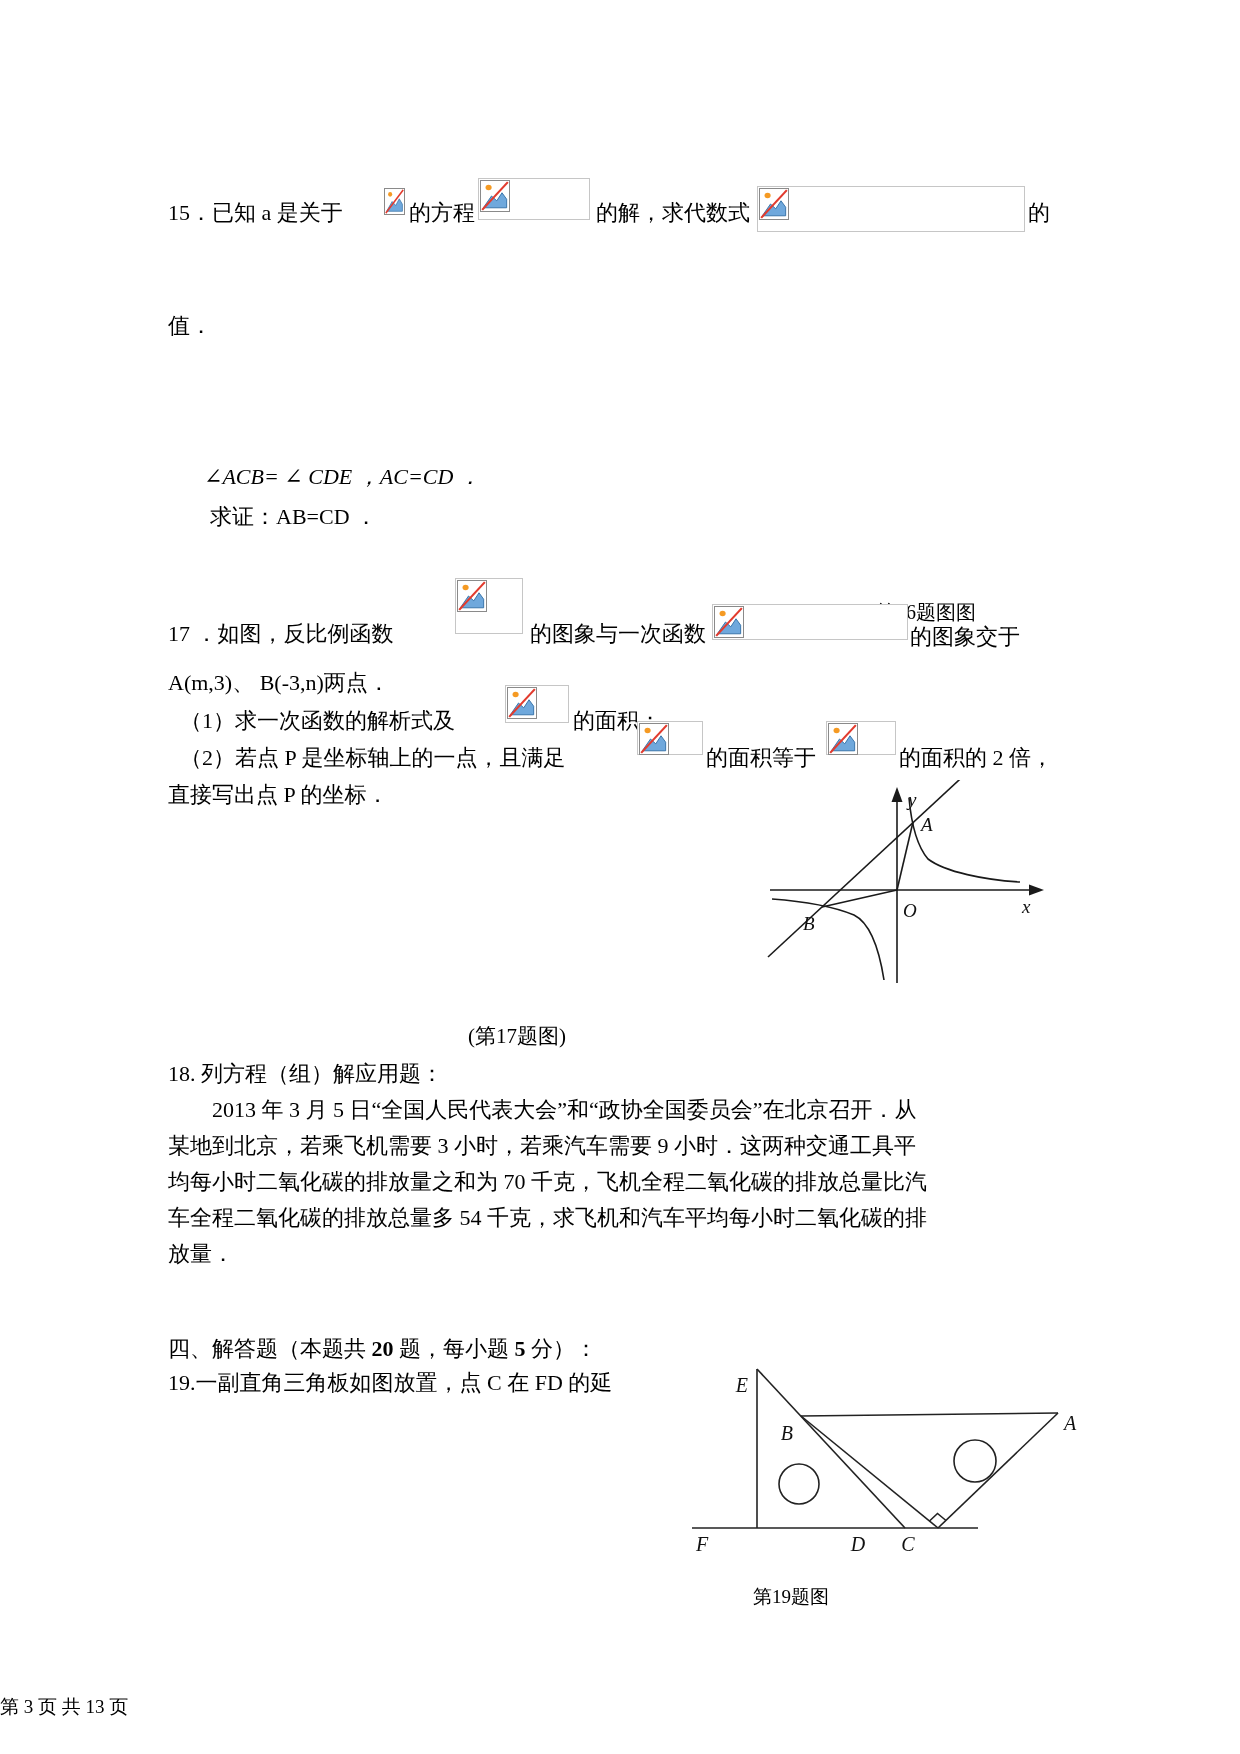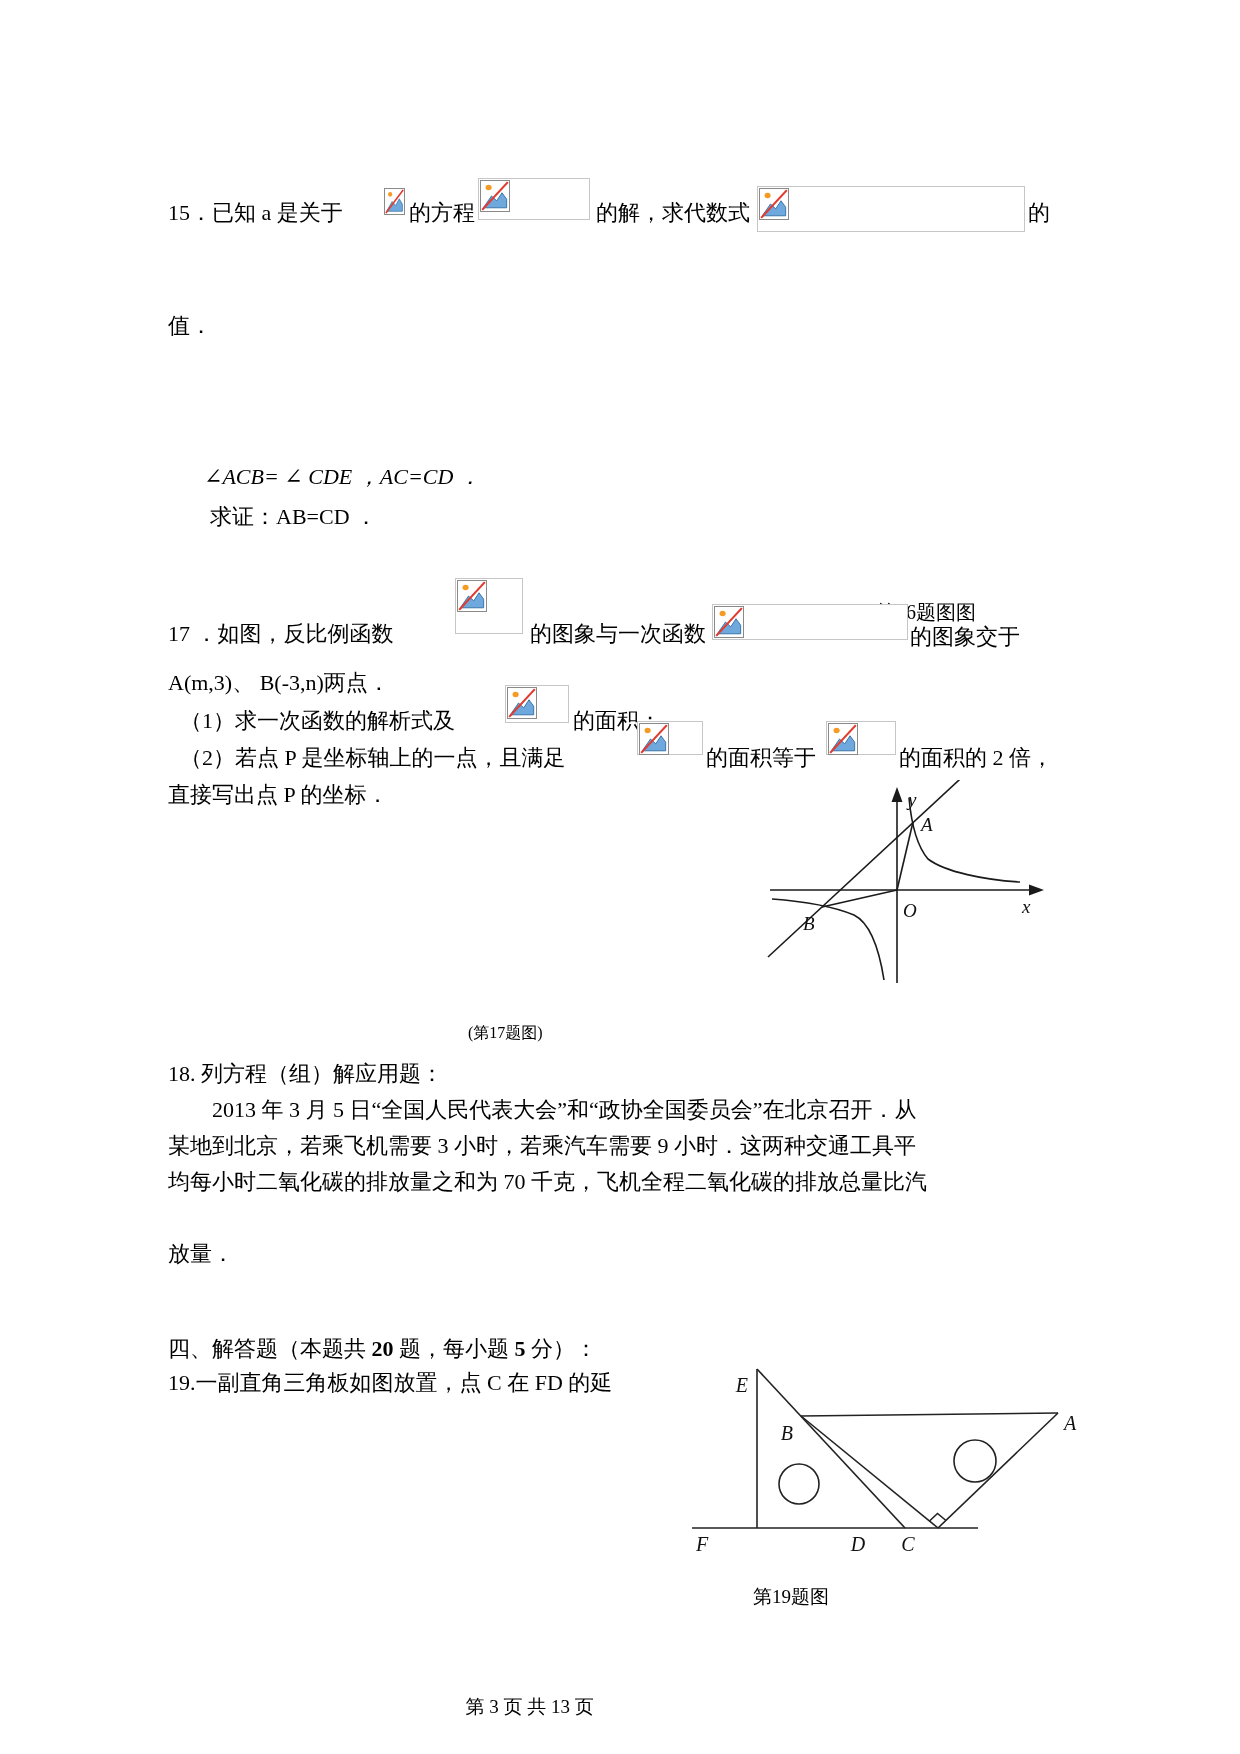--- a/index.html
+++ b/index.html
@@ -1,20 +1,20 @@
 <!DOCTYPE html>
 <html><head>
 <meta charset="utf-8">
 <style>
   html,body{margin:0;padding:0;background:#fff;}
   #page{position:relative;width:1240px;height:1754px;background:#ffffff;overflow:hidden;
         font-family:"Liberation Serif","DejaVu Serif",serif;color:#000;font-size:22px;}
   .line{position:absolute;white-space:nowrap;line-height:1.25;margin-top:17px;}
   .small{font-size:20px;}
-  .cap{font-size:16px;}
+  .cap{font-size:21px;}
   
   .pbox{position:absolute;background:#fff;border:1px solid #c6c6c6;box-sizing:border-box;}
   .bimg{display:block;width:30px;height:32px;border:1px solid #8a8a8a;background:#fff;box-sizing:border-box;}
   .bimg svg{display:block;width:100%;height:100%;}
   .bimg.tiny{width:21px;height:27px;}
   .pbox .bimg{position:absolute;left:1px;top:1px;}
   .figsvg{position:absolute;}
   .ital{font-style:italic;text-align:right;}
 </style>
 </head>
@@ -145,20 +145,21 @@
       <text x="803" y="930">B</text>
     </g>
   </svg>
 
   <span class="line cap" style="left:468px;top:1006px">(第17题图)</span>
 
   <span class="line" style="left:168px;top:1043px">18. 列方程（组）解应用题：</span>
   <span class="line" style="left:212px;top:1079px">2013 年 3 月 5 日“全国人民代表大会”和“政协全国委员会”在北京召开．从</span>
   <span class="line" style="left:168px;top:1115px">某地到北京，若乘飞机需要 3 小时，若乘汽车需要 9 小时．这两种交通工具平</span>
   <span class="line" style="left:168px;top:1151px">均每小时二氧化碳的排放量之和为 70 千克，飞机全程二氧化碳的排放总量比汽</span>
+  <span class="line" style="left:168px;top:1187px">车全程二氧化碳的排放总量多 54 千克，求飞机和汽车平均每小时二氧化碳的排</span>
   <span class="line" style="left:168px;top:1223px">放量．</span>
 
   <span class="line" style="left:168px;top:1318px"><span>四、解答题（本题共 </span><b>20</b><span> 题，每小题 </span><b>5</b><span> 分）：</span></span>
 
   <span class="line" style="left:168px;top:1352px">19.一副直角三角板如图放置，点 C 在 FD 的延</span>
 
   <svg class="figsvg" style="left:680px;top:1358px" width="410" height="202" viewBox="680 1358 410 202">
     <g stroke="#222" stroke-width="1.6" fill="none">
       <line x1="692" y1="1528" x2="978" y2="1528"></line>
       <line x1="757" y1="1369" x2="757" y2="1528"></line>
@@ -175,15 +176,15 @@
       <text x="793" y="1440" text-anchor="end">B</text>
       <text x="1064" y="1430">A</text>
       <text x="702" y="1551" text-anchor="middle">F</text>
       <text x="858" y="1551" text-anchor="middle">D</text>
       <text x="908" y="1551" text-anchor="middle">C</text>
     </g>
   </svg>
 
   <span class="line small" style="left:753px;top:1568px;font-size:19px">第19题图</span>
 
-  <div class="line" style="left:0;right:0;top:1678px;text-align:center;width:1059px;font-size:19px">第 3 页 共 13 页</div>
+  <div class="line" style="left:0;right:0;top:1678px;text-align:left;width:1059px;font-size:19px">第 3 页 共 13 页</div>
 
 </div>
 
 </body></html>

